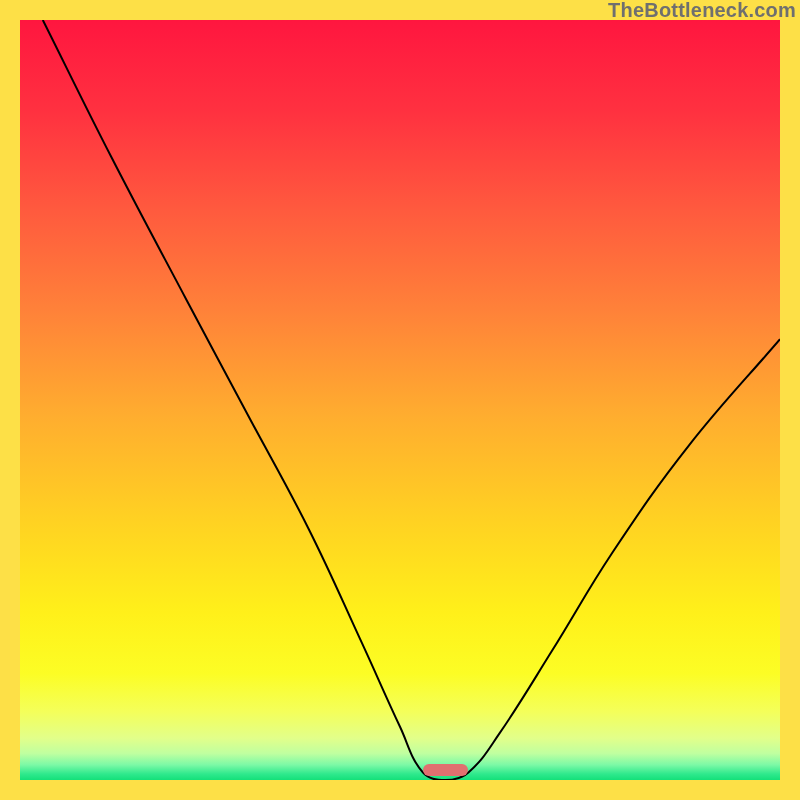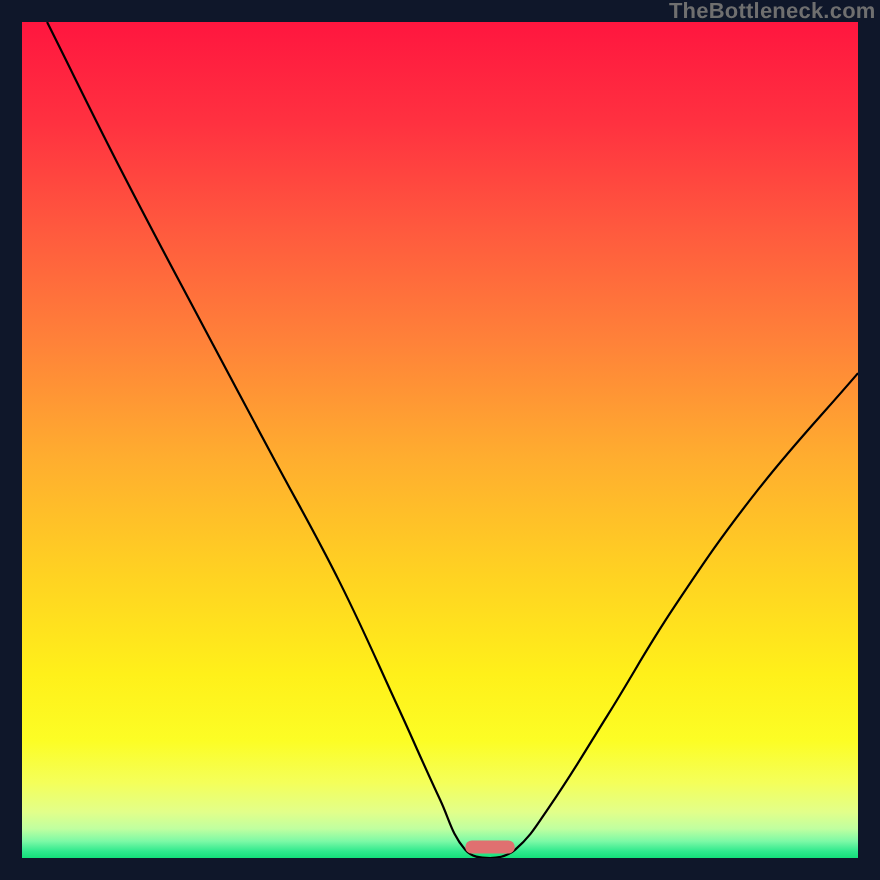--- a/index.html
+++ b/index.html
@@ -7,21 +7,21 @@
     padding: 0;
     width: 800px;
     height: 800px;
     overflow: hidden;
     background: #000;
   }
   .frame {
     position: relative;
     width: 800px;
     height: 800px;
-    background: #0f172a;
+    background: #fde047;
   }
   .plot-area {
     position: absolute;
     left: 20px;
     top: 20px;
     width: 760px;
     height: 760px;
     overflow: hidden;
   }
   .gradient-bg {

